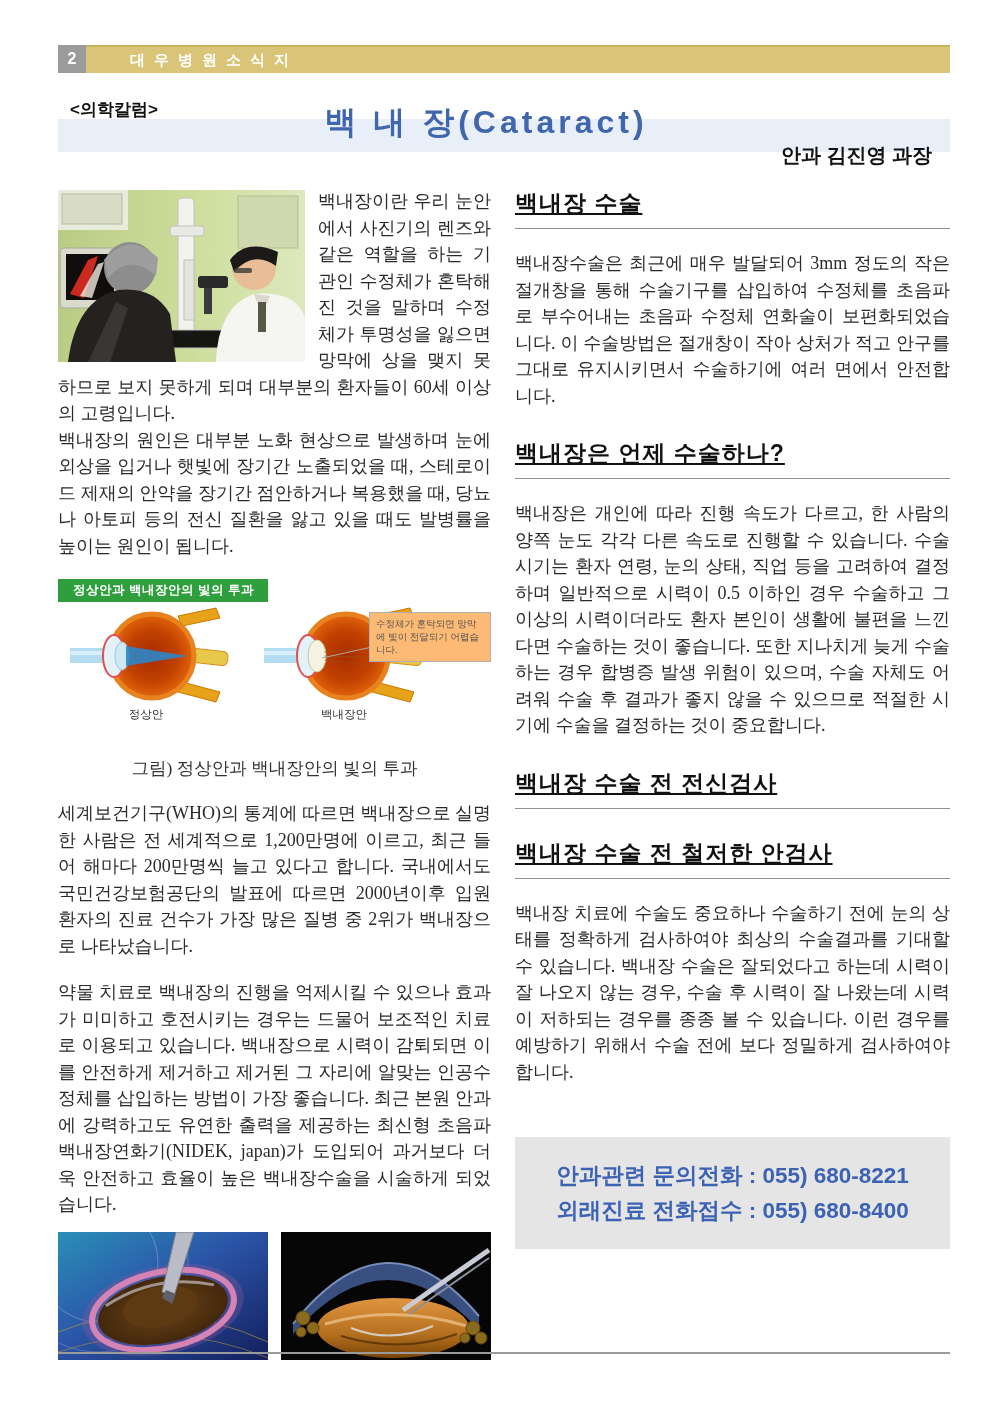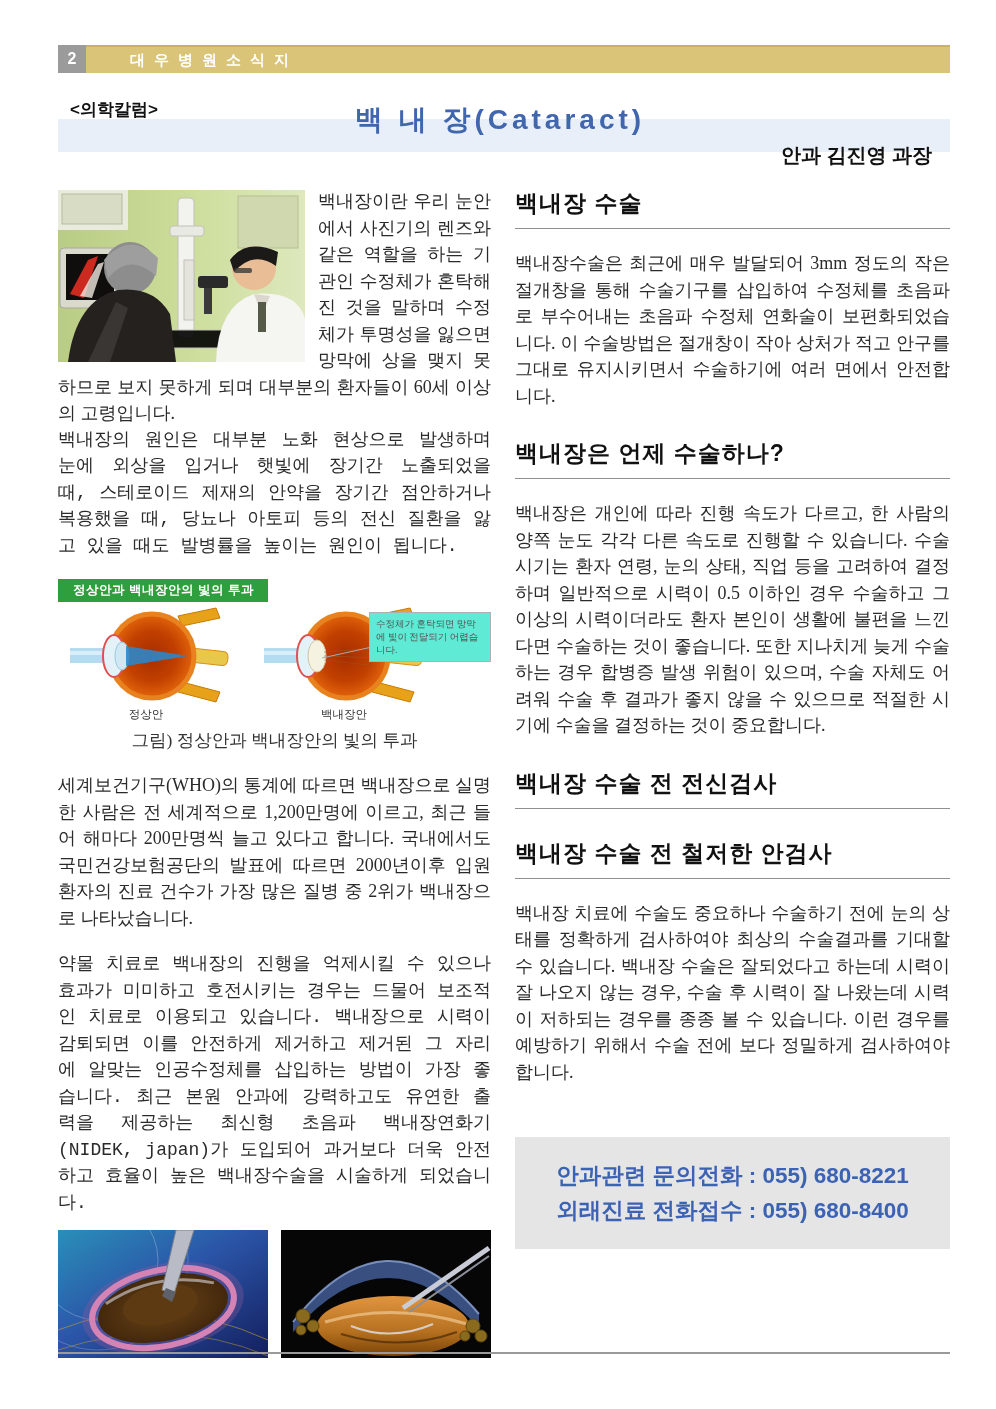--- a/index.html
+++ b/index.html
@@ -20,68 +20,69 @@
     font-family:"Liberation Sans",sans-serif; font-size:15px; font-weight:bold;
     letter-spacing:9px; display:flex; align-items:center; padding-left:44px;
   }
   
   .kicker {
     position:absolute; left:70px; top:98px;
     font-family:"Liberation Sans",sans-serif; font-weight:bold; font-size:17px; color:#111;
   }
   .title-band { position:absolute; left:58px; top:119px; width:892px; height:33px; background:#e9eff8; }
   .article-title {
-    position:absolute; left:54px; top:101px; width:892px; text-align:center;
-    font-family:"Liberation Sans",sans-serif; font-weight:bold; font-size:28px;
+    position:absolute; left:40px; top:101px; width:892px; text-align:center;
+    font-family:"Liberation Sans",sans-serif; font-weight:bold; font-size:32px;
     letter-spacing:4px; color:#4066ae; white-space:nowrap;
   }
   .byline {
     position:absolute; right:64px; top:142px;
     font-family:"Liberation Sans",sans-serif; font-weight:bold; font-size:20px; color:#111;
   }
   
   .columns { position:absolute; left:58px; top:188px; width:892px; display:flex; gap:24px; }
   .col-left  { width:434px; }
   .col-right { width:440px; }
   p.body { margin:0; font-size:18px; line-height:26.5px; text-align:justify; color:#2a2a2a; }
-  p.body + p.body { margin-top:0px;font-family:Liberation Mono, monospace; }
+  p.body + p.body { margin-top:0px; }
   
   .exam-photo { float:left; width:247px; height:172px; margin:2px 13px 4px 0; display:block; }
   .clear { clear:both; }
   .diagram-block { margin-top:20px; }
   .diagram-header {
     display:inline-block; background:#2f9e3d; color:#fff;
     font-family:"Liberation Sans",sans-serif; font-weight:bold; font-size:12.5px;
     padding:3px 14px 3px 15px; letter-spacing:0.5px;
   }
   .diagram-body { position:relative; height:122px; margin-top:4px; }
   .eye-fig { position:absolute; top:0; }
   .eye-fig.normal   { left:12px; }
   .eye-fig.cataract { left:206px; }
   .eye-label {
     position:absolute; width:160px; text-align:center; top:101px;
     font-family:"Liberation Sans",sans-serif; font-size:11.5px; color:#333;
   }
   .eye-label.normal   { left:8px; }
   .eye-label.cataract { left:206px; }
   .callout {
-    position:absolute; right:0; top:6px; width:122px; background:#5eead4;
+    position:absolute; right:0; top:6px; width:122px; background:#fdba74;
     border:1px solid #b0b0b0; padding:5px 6px;
-    font-family:Liberation Serif, serif; font-size:9.5px; line-height:1.35; color:#555;
+    font-family:Liberation Sans, sans-serif; font-size:9.5px; line-height:1.35; color:#555;
   }
   .leader-line { position:absolute; left:264px; top:28px; width:100px; height:26px; }
-  .fig-caption { text-align:center; font-size:17.5px; color:#333; margin-top:0; }
+  .fig-caption { text-align:center; font-size:17.5px; color:#333; margin-top:28px; }
   .para-gap { margin-top:20px !important; }
   .surgery-row { display:flex; gap:13px; margin-top:14px; }
   .surgery-img { width:210px; height:128px; display:block; }
   
   .section-heading {
     font-family:"Liberation Sans",sans-serif; font-weight:bold; font-size:23px;
     letter-spacing:1px; color:#111; margin:0 0 21px 0; padding-bottom:9px;
     border-bottom:1px solid #909090;
+    text-decoration:underline;
   }
   .section + .section { margin-top:29px; }
   .contact-box {
     margin-top:52px; background:#e5e5e5; padding:21px 10px; text-align:center;
     font-family:"Liberation Sans",sans-serif; font-weight:bold; font-size:22.5px;
     color:#3c62b4; line-height:35px; white-space:nowrap;
   }
   .bottom-rule { position:absolute; left:58px; top:1352px; width:892px; border-top:2px solid #9a9a9a; }
 </style>
 </head>

